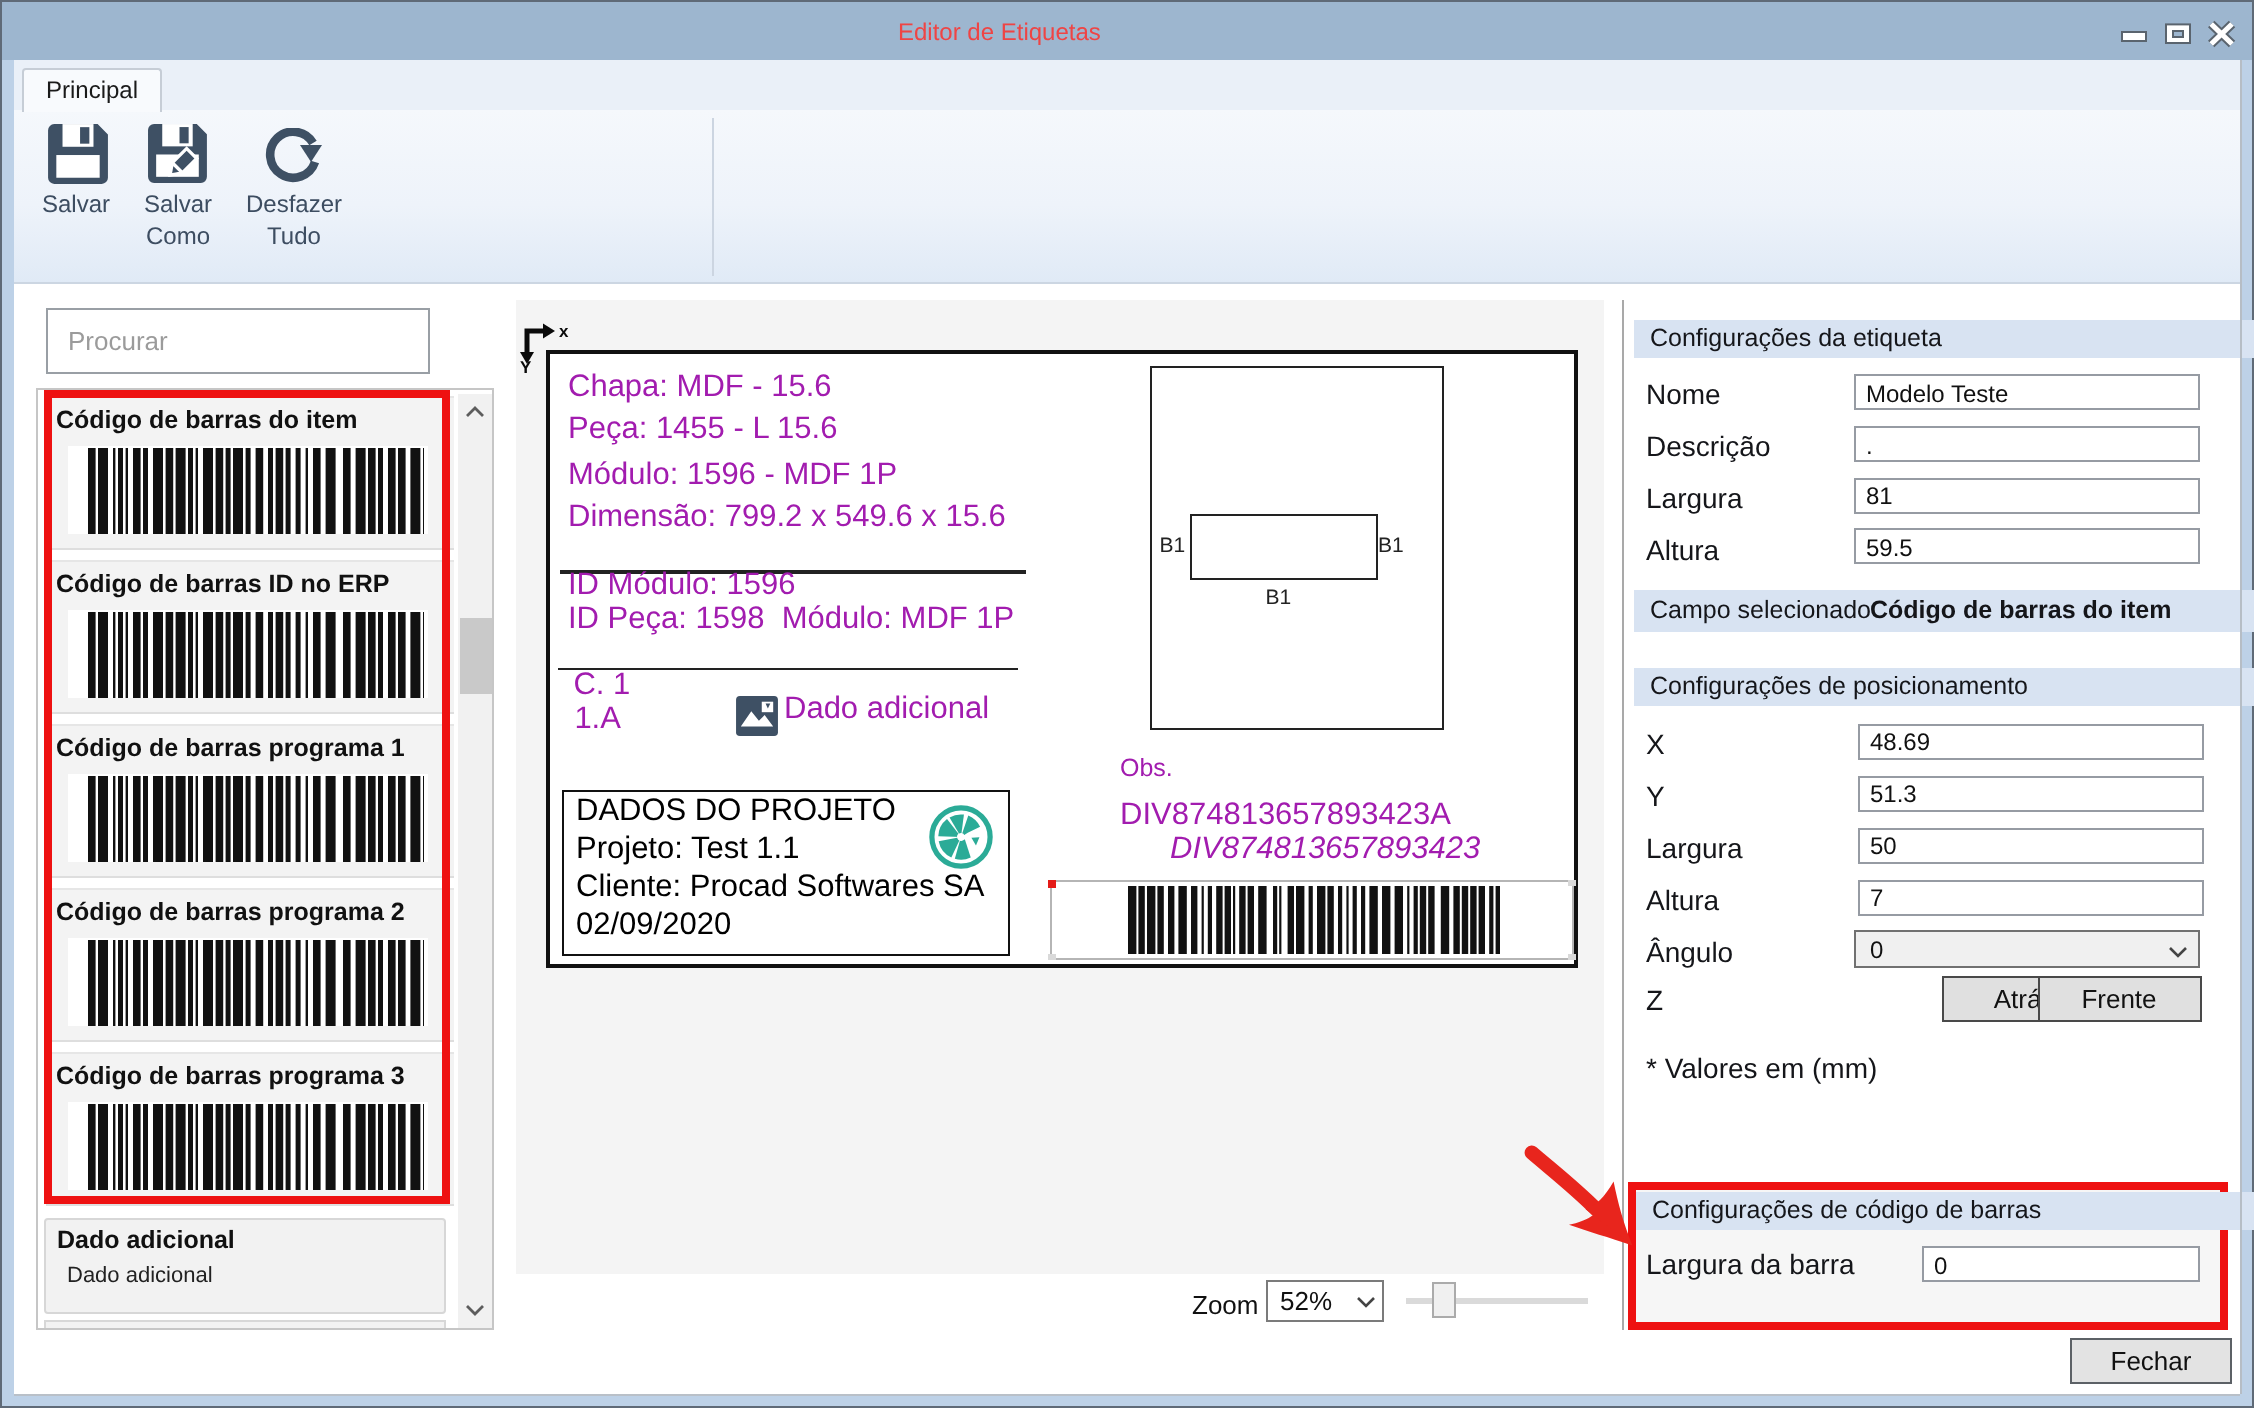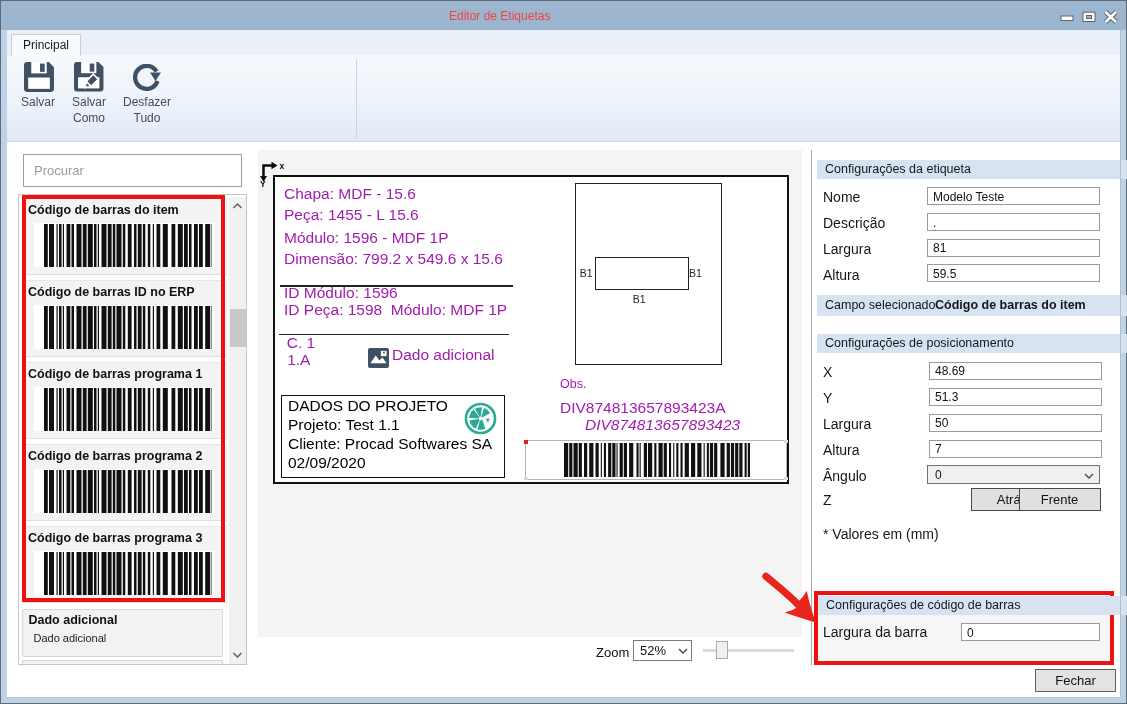--- a/index.html
+++ b/index.html
@@ -19,21 +19,21 @@
 #tabstrip { left:6px; top:29px; width:1113px; height:25px; background:#eaf0f8; }
 #ribbon { left:6px; top:54px; width:1113px; height:87px;
   background:linear-gradient(#f5f8fc,#eef3fa 55%,#e0eaf6);
   border-bottom:1px solid #ccd6e2; }
 #tab { left:10px; top:33px; width:70px; height:22px; background:#f8fafd;
   border:1px solid #c6cdd6; border-bottom:none; border-radius:2px 2px 0 0;
   font-size:12px; color:#1a1a1a; text-align:center; line-height:21px; }
 #groupsep { left:355px; top:58px; width:1px; height:79px; background:#ccd5e1; }
 .ribtxt { font-size:12px; color:#3d4d61; text-align:center; line-height:15.5px; width:70px; }
 
-#search { left:22px; top:153px; width:219px; height:33px; background:#fff;
+#search { left:22px; top:153px; width:192px; height:33px; background:#fff;
   border:1px solid #999fa5; font-size:13px; color:#9b9b9b; padding:8px 0 4px 10px; }
 #listbox { left:17px; top:193px; width:229px; height:471px; background:#fff;
   border:1px solid #c6c6c6; overflow:hidden; }
 .bitem { position:absolute; left:4px; width:204px; height:77px; background:#f3f3f3;
   border-top:1px solid #e6e6e6; border-bottom:1px solid #dedede; }
 .btitle { position:absolute; left:5px; top:4px; font-size:12.5px; font-weight:bold; color:#111; }
 .bcwrap { position:absolute; left:10.5px; top:24px; width:180px; height:44px; background:#fff;
   padding:1px 0 0 10px; }
 #dado { position:absolute; left:3px; top:414px; width:200.5px; height:48px; background:#f2f2f2;
   border:1px solid #d7d7d7; border-radius:2px; }

